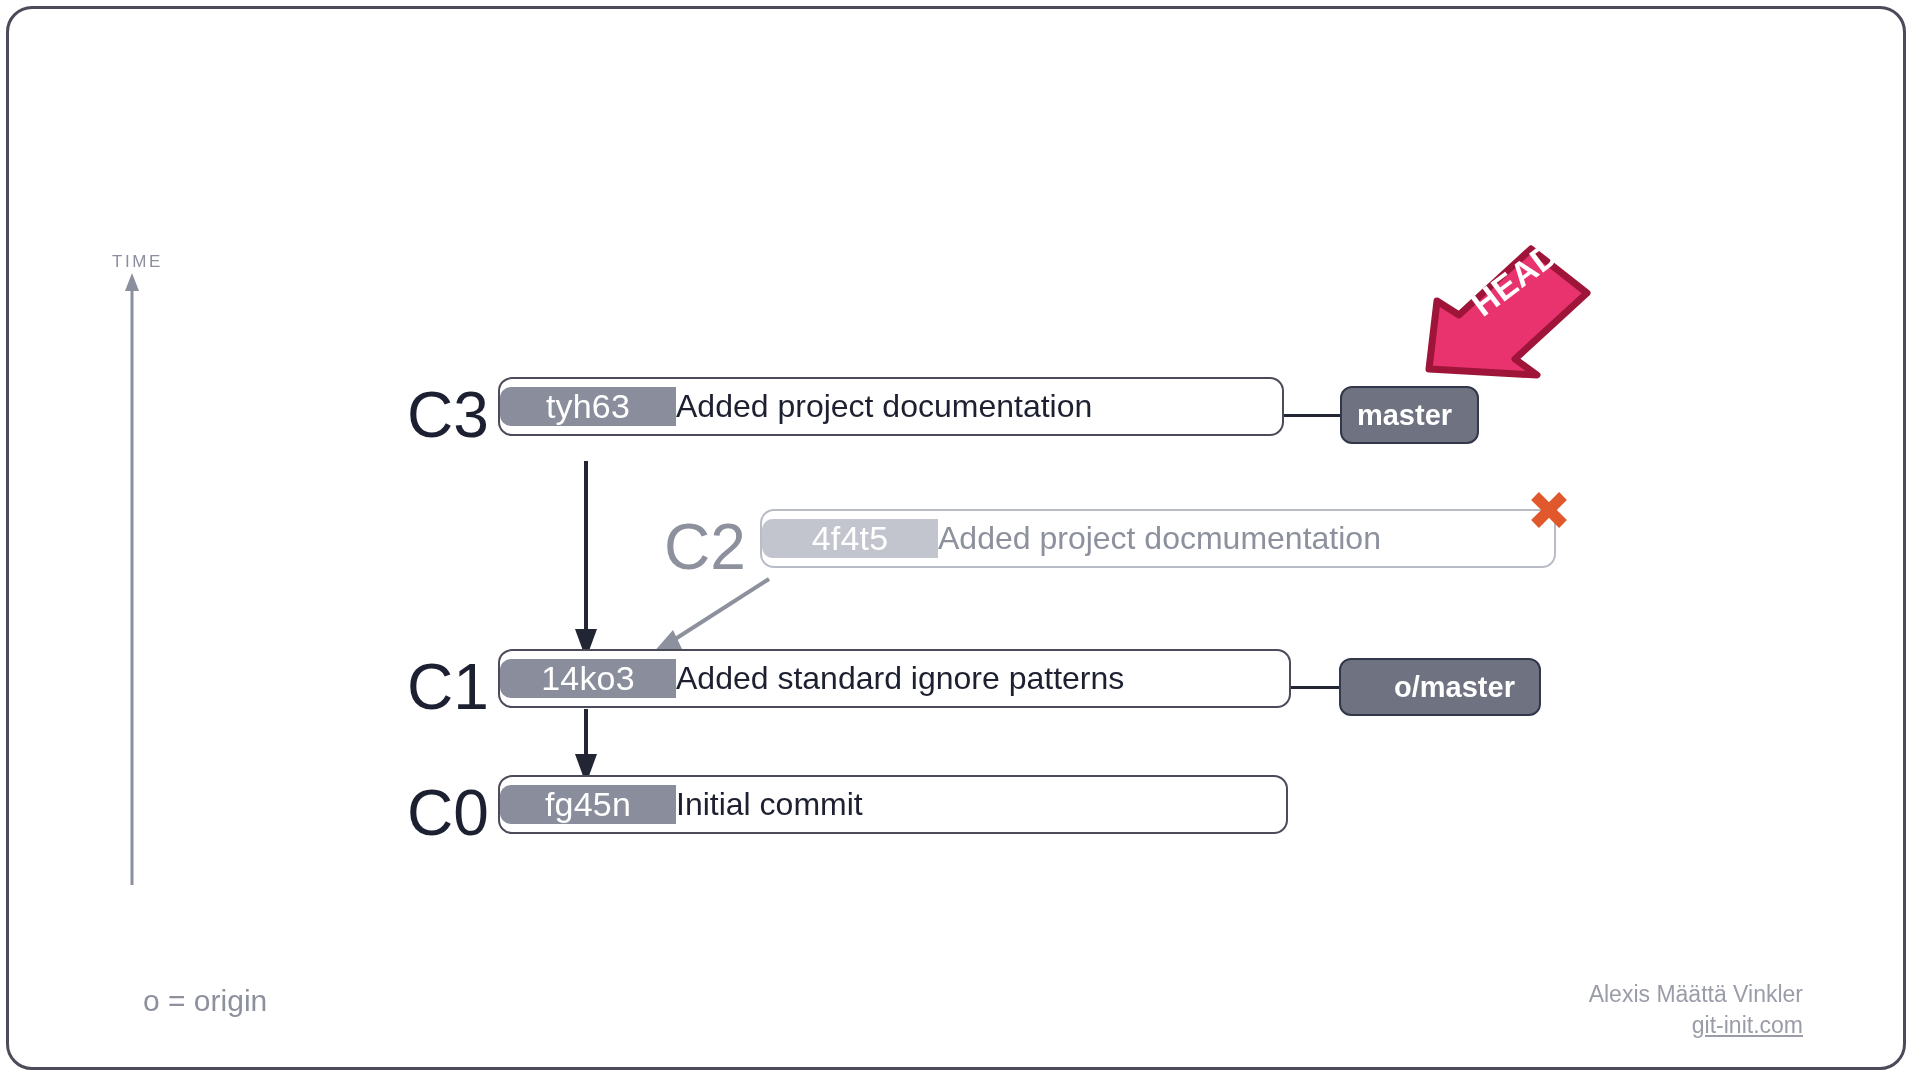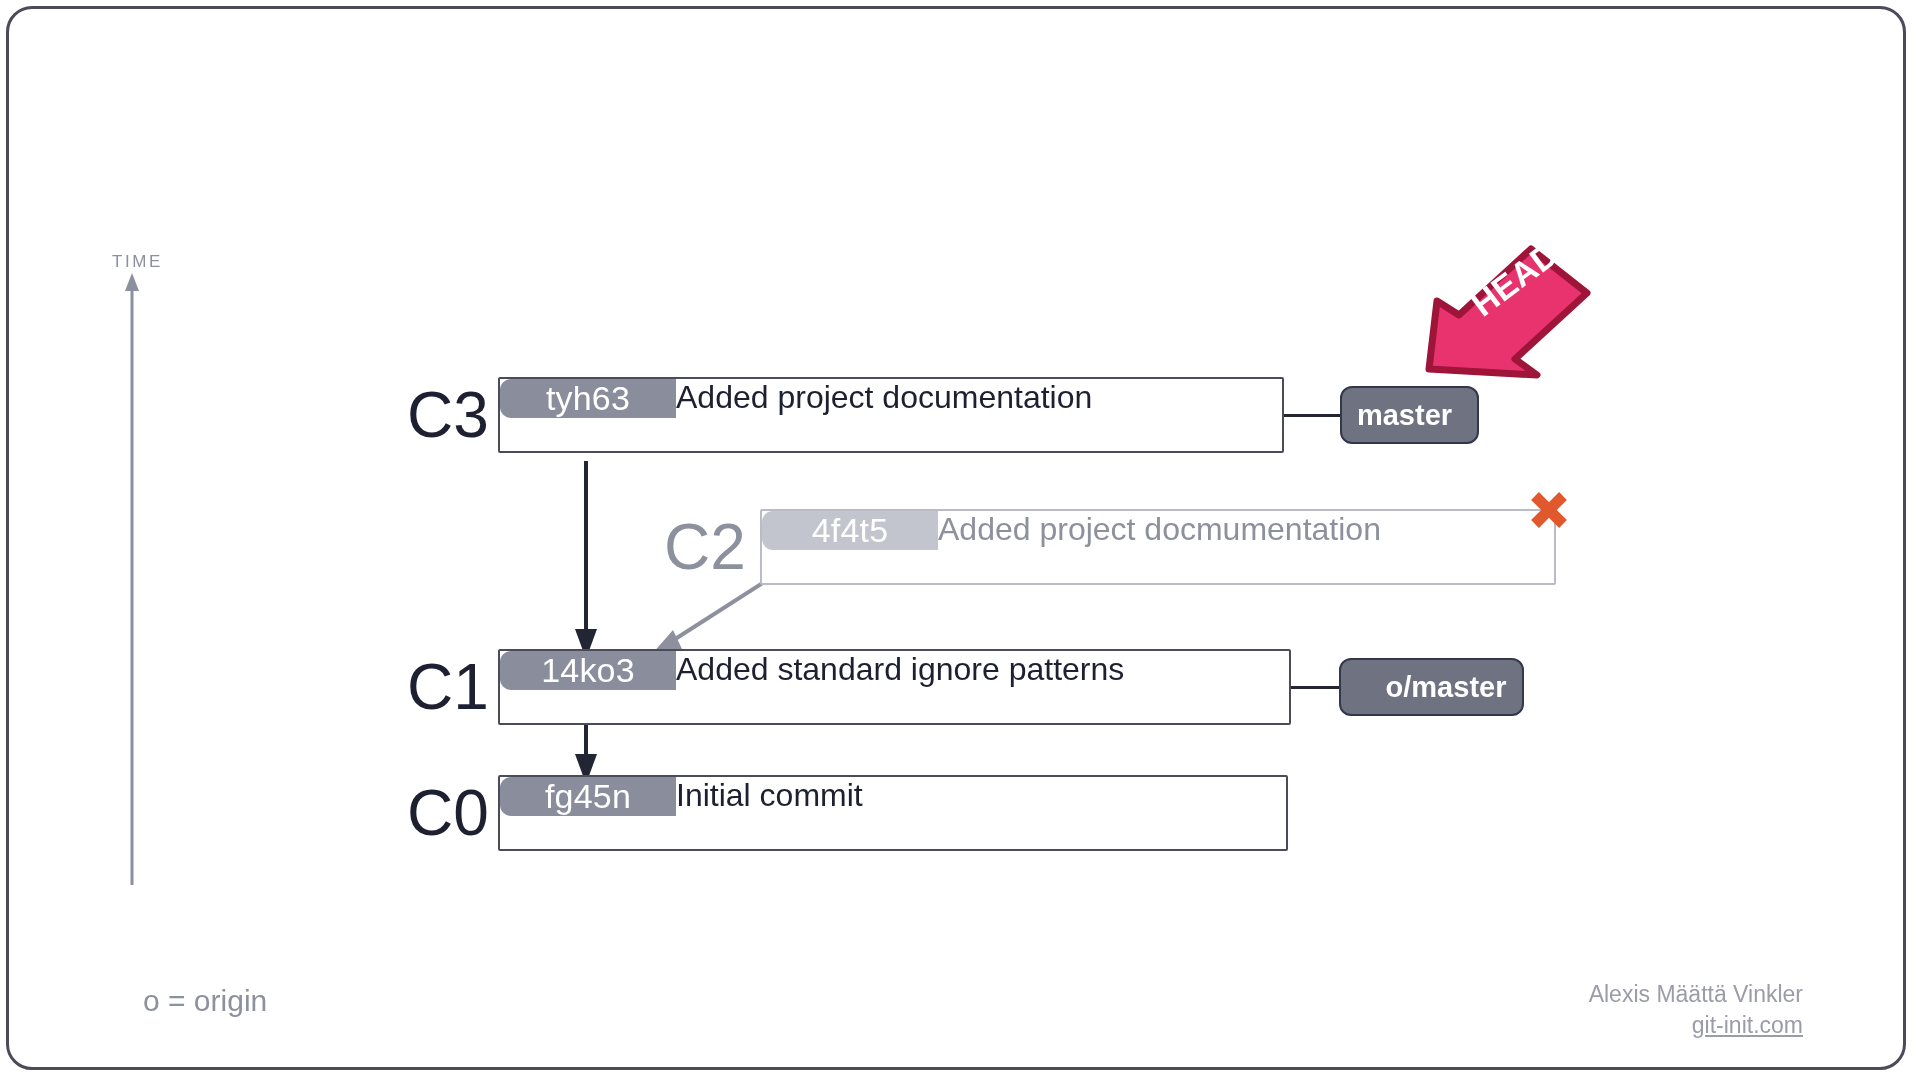--- a/index.html
+++ b/index.html
@@ -70,27 +70,27 @@
     font-size: 64px;
     font-weight: 400;
     color: #1d2030;
     line-height: 76px;
     white-space: nowrap;
   }
   .row-label.muted { color: #8d909d; }
 
   .commit-box {
     position: absolute;
-    height: 76px;
+    height: 59px;
     box-sizing: border-box;
     border: 2.5px solid #4b4b59;
-    border-radius: 2px;
+    border-radius: 14px;
     background: #ffffff;
     display: flex;
-    align-items: flex-start;
+    align-items: center;
     overflow: hidden;
   }
   .commit-box.faded {
     border-color: #b9bcc6;
   }
 
   .hash {
     width: 176px;
     flex: 0 0 176px;
     background: #8a8d9c;
@@ -257,21 +257,21 @@
     </svg>
   </div>
 
   <div class="row" style="left:0; top:640px;">
     <div class="row-label" style="left:398px;">C1</div>
     <div class="commit-box" style="left:489px; top:0; width:793px;">
       <div class="hash">14ko3</div>
       <div class="message">Added standard ignore patterns</div>
     </div>
     <div class="connector" style="left:1282px; top:37px; width:48px;"></div>
-    <div class="badge" style="left:1330px; top:9px; width:185px;padding-left:47px;">o/master</div>
+    <div class="badge" style="left:1330px; top:9px; width:202px;padding-left:47px;">o/master</div>
   </div>
 
   <div class="row" style="left:0; top:766px;">
     <div class="row-label" style="left:398px;">C0</div>
     <div class="commit-box" style="left:489px; top:0; width:790px;">
       <div class="hash">fg45n</div>
       <div class="message">Initial commit</div>
     </div>
   </div>
 

